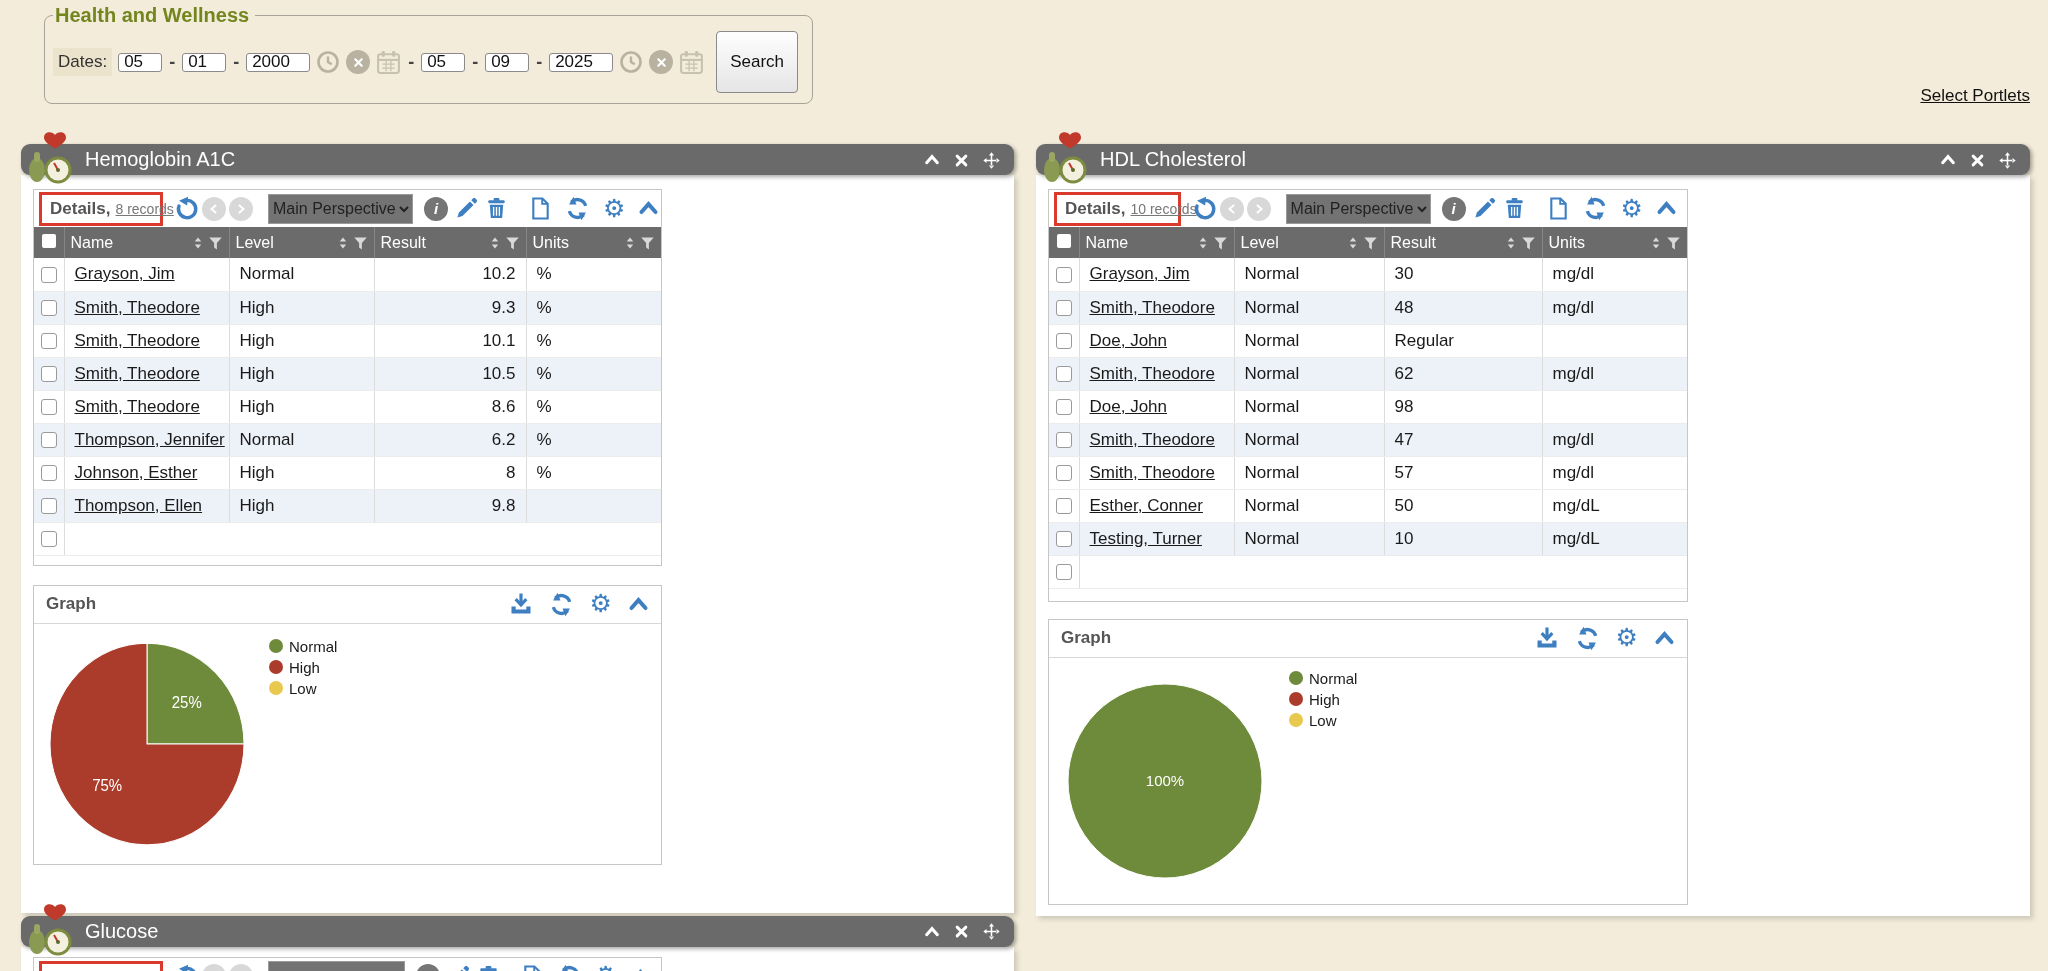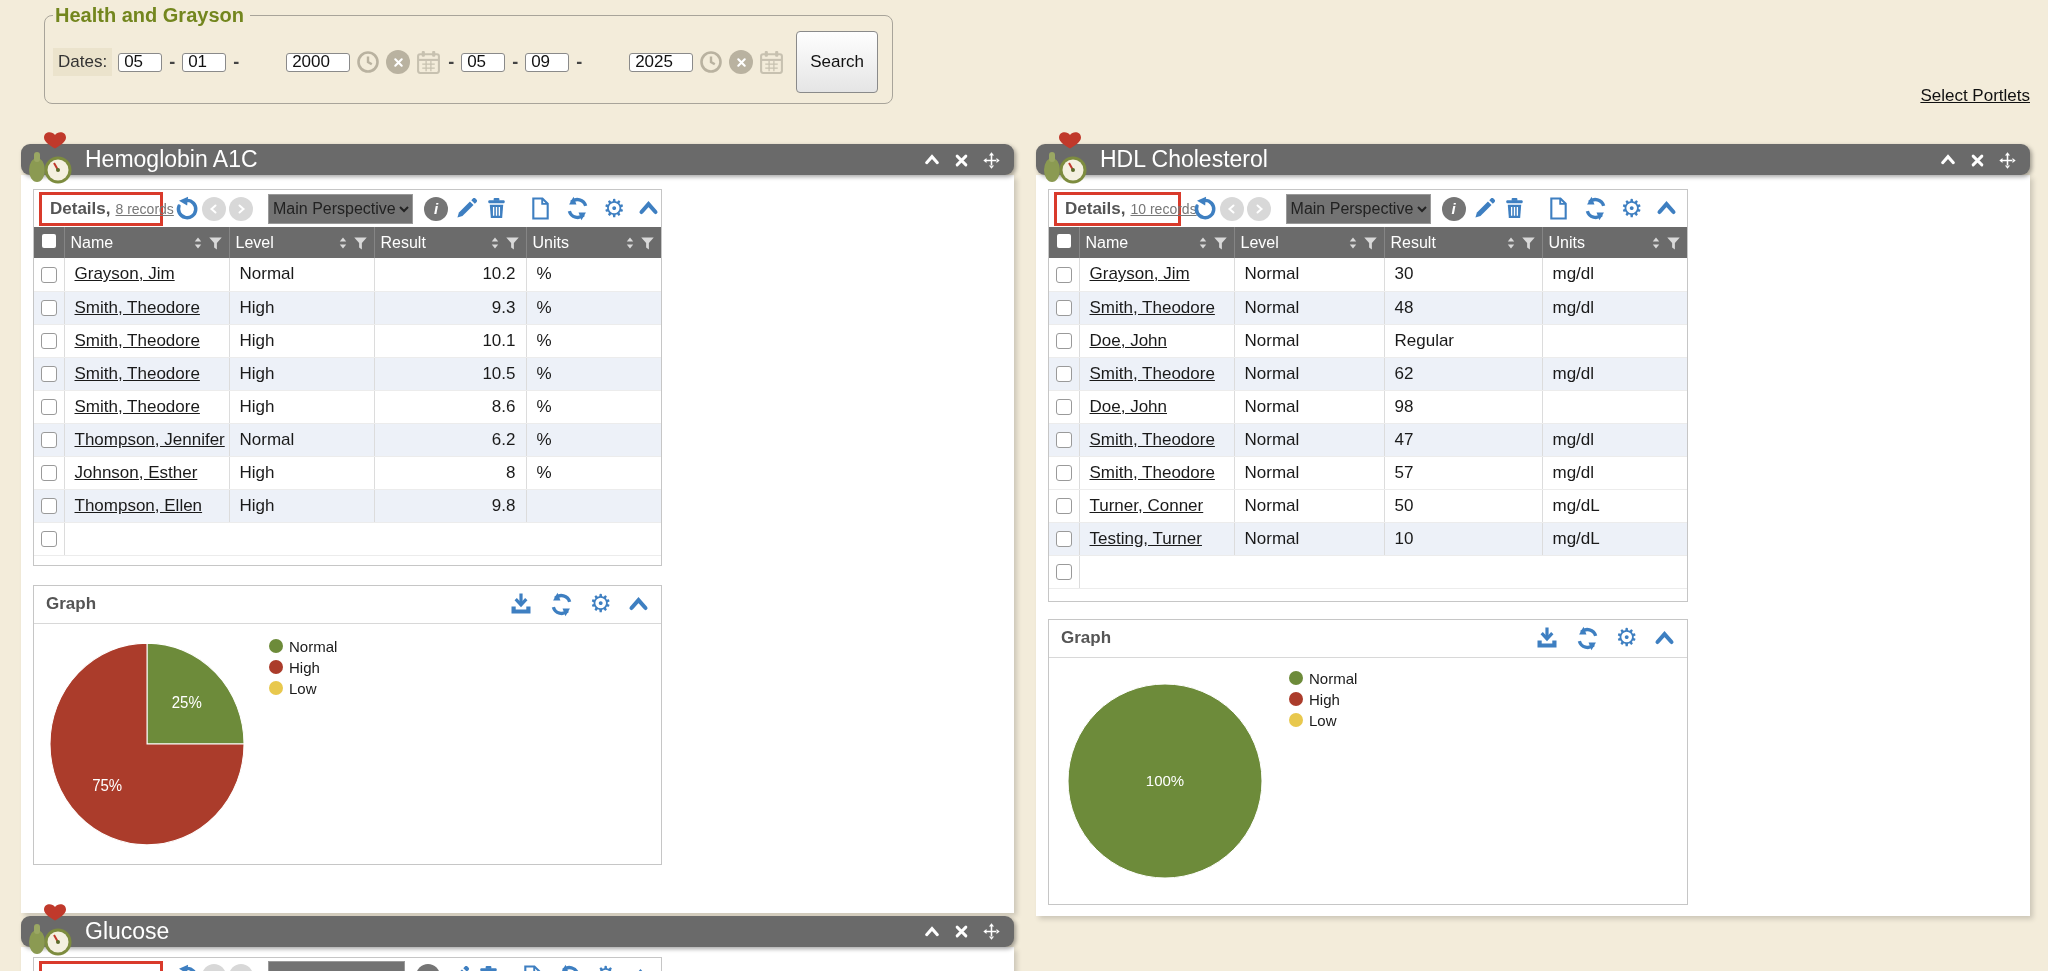--- a/index.html
+++ b/index.html
@@ -14,39 +14,39 @@
   svg.ic { display:inline-block; vertical-align:middle; }
 
   
   fieldset.f-set { position:absolute; left:44px; top:4px; width:fit-content;
     border:1px solid #a8a49a; border-radius:8px; padding:4px 14px 10px 8px; margin:0; }
   fieldset.f-set legend { font-size:20px; font-weight:bold; color:#73861e; padding:0 6px 0 2px; }
   .dates-row { display:flex; align-items:center; gap:6px; }
   .dates-label { font-size:17px; color:#333; background:#ebe3cc; padding:4px 5px; }
   input.din { height:19px; border:1px solid #8a8a8a; border-radius:3px; font-size:17px;
     padding:0 5px; background:#fff; color:#111; }
-  .din.w2 { width:44px; } .din.w4 { width:64px;margin-left:40px; }
+  .din.w2 { width:44px; } .din.w4 { width:64px; }
   .dsep { font-size:18px; color:#444; font-weight:bold; margin:0 1px; }
   .circ { width:24px; height:24px; border-radius:50%; display:inline-flex;
     align-items:center; justify-content:center; flex:0 0 auto; }
   .circ.beige { background:#b9b2a0; }
   .search-btn { font-size:17px; padding:20px 13px; margin-left:6px; border:1px solid #8a8a8a;
     border-radius:4px; background:linear-gradient(#fefefe,#e5e5e5); color:#111; }
 
   .select-portlets { position:absolute; top:86px; right:18px; font-size:17px;
     color:#111; text-decoration:underline; }
 
   
   .portlet-area { position:absolute; left:21px; top:144px; display:flex; gap:22px; align-items:flex-start; }
   .col-left { width:993px; } .col-right { width:994px; }
 
   .portlet-header { height:31px; background:#6a6a6a; border-radius:9px;
     box-shadow:2px 2px 4px rgba(0,0,0,.35); position:relative; display:flex;
     align-items:center; padding-left:64px; color:#fff; }
-  .portlet-title { font-size:23px; }
+  .portlet-title { font-size:20px; }
   .portlet-controls { position:absolute; right:14px; top:0; height:31px;
     display:flex; align-items:center; gap:14px; color:#fff; }
   .portlet-icon { position:absolute; left:4px; top:-12px; width:54px; height:54px; }
 
   .portlet-body { background:#fff; box-shadow:3px 3px 5px rgba(0,0,0,.16);
     padding:14px 0 48px 12px; }
   .col-right .portlet-body { padding-bottom:11px; }
   .glucose-body { padding:10px 0 120px 12px; }
 
   .panel { width:629px; border:1px solid #c6c6c6; background:#fff; }
@@ -171,21 +171,21 @@
       <path d="M6 13.5h12M6 17.5h12M9.7 10.5v10M14.3 10.5v10" stroke="currentColor" stroke-width="1.2" fill="none"></path>
     </symbol>
     <symbol id="i-clock" viewBox="0 0 24 24">
       <circle cx="12" cy="12" r="9.5" fill="none" stroke="currentColor" stroke-width="2.6"></circle>
       <path d="M12 6.5V12l3.8 2.3" fill="none" stroke="currentColor" stroke-width="2.4"></path>
     </symbol>
   </defs>
 </svg>
 
 <fieldset class="f-set">
-  <legend>Health and Grayson</legend>
+  <legend>Health and Wellness</legend>
   <div class="dates-row">
     <span class="dates-label">Dates:</span>
     <input class="din w2" value="05" style="">
     <span class="dsep">-</span>
     <input class="din w2" value="01" style="">
     <span class="dsep">-</span>
     <input class="din w4" value="2000" style="">
     <span style="color:#b9b2a0"><svg class="ic" width="24" height="24">
           <use href="#i-clock"></use>
         </svg></span>
@@ -698,21 +698,21 @@
                 </tr>
                 <tr>
                   <td><input type="checkbox" style=""></td>
                   <td><a class="name-link" href="#">Smith, Theodore</a></td>
                   <td>Normal</td>
                   <td>57</td>
                   <td>mg/dl</td>
                 </tr>
                 <tr>
                   <td><input type="checkbox" style=""></td>
-                  <td><a class="name-link" href="#">Turner, Conner</a></td>
+                  <td><a class="name-link" href="#">Esther, Conner</a></td>
                   <td>Normal</td>
                   <td>50</td>
                   <td>mg/dL</td>
                 </tr>
                 <tr class="alt">
                   <td><input type="checkbox" style=""></td>
                   <td><a class="name-link" href="#">Testing, Turner</a></td>
                   <td>Normal</td>
                   <td>10</td>
                   <td>mg/dL</td>

